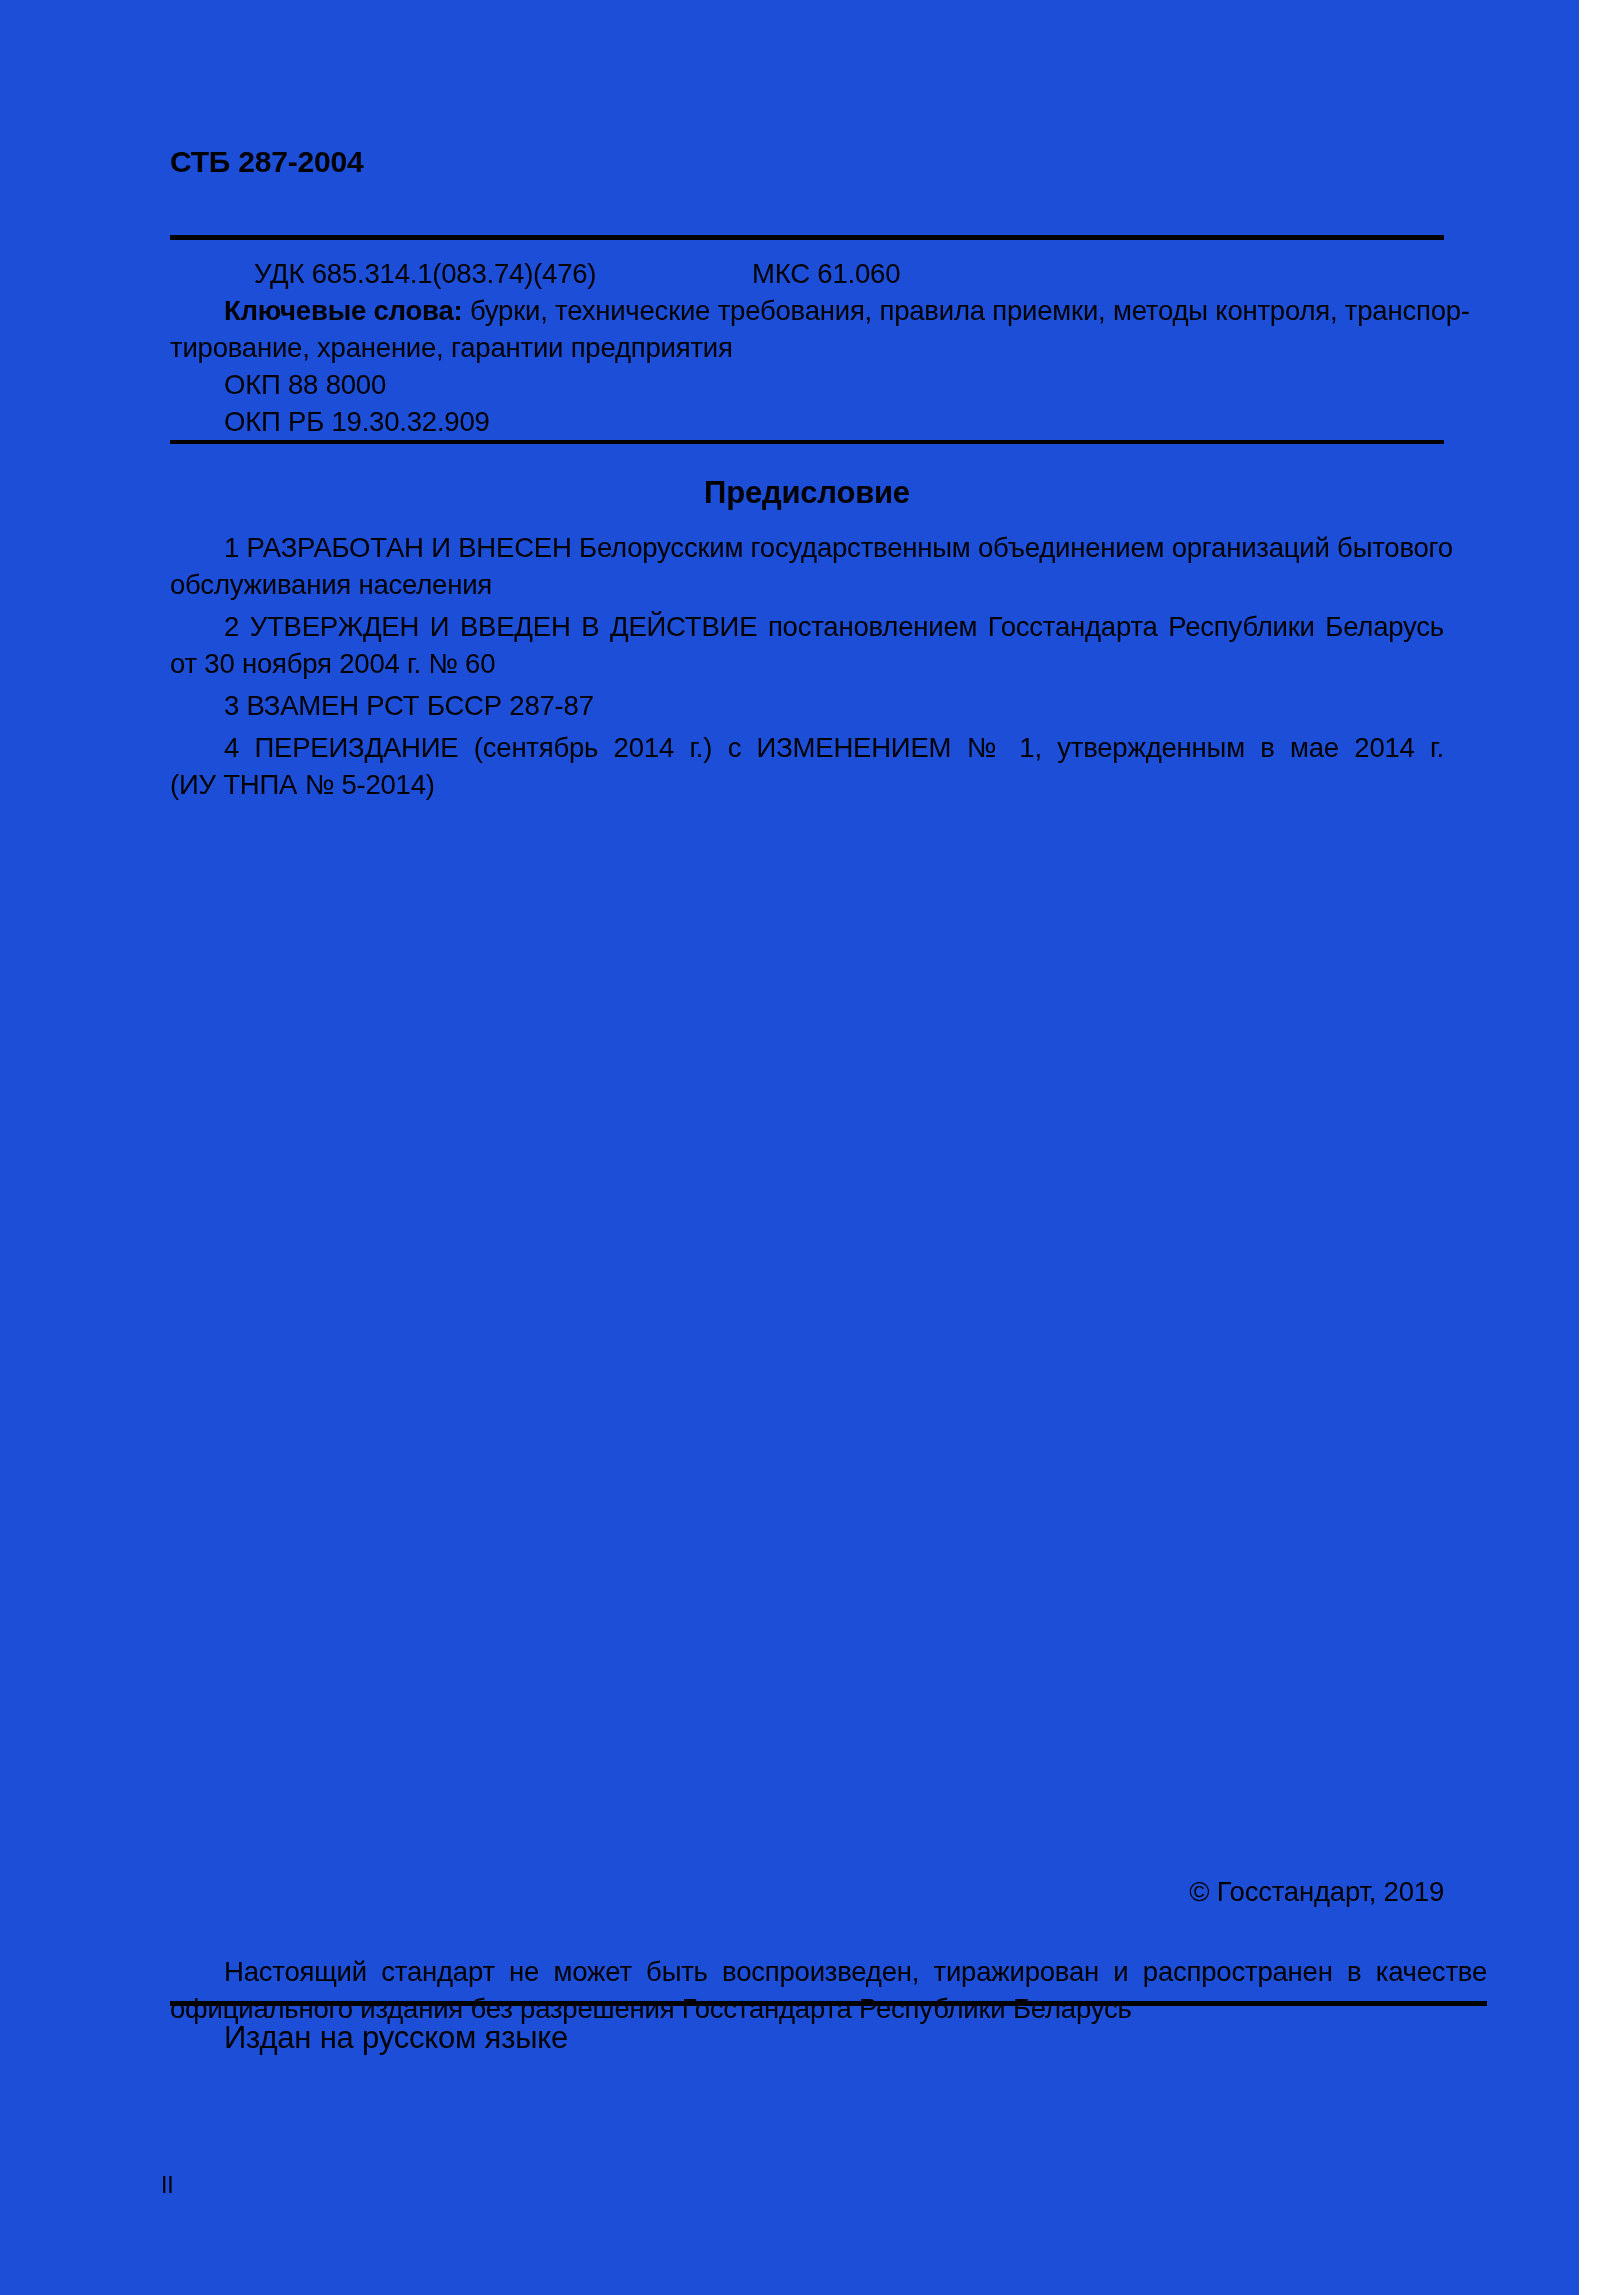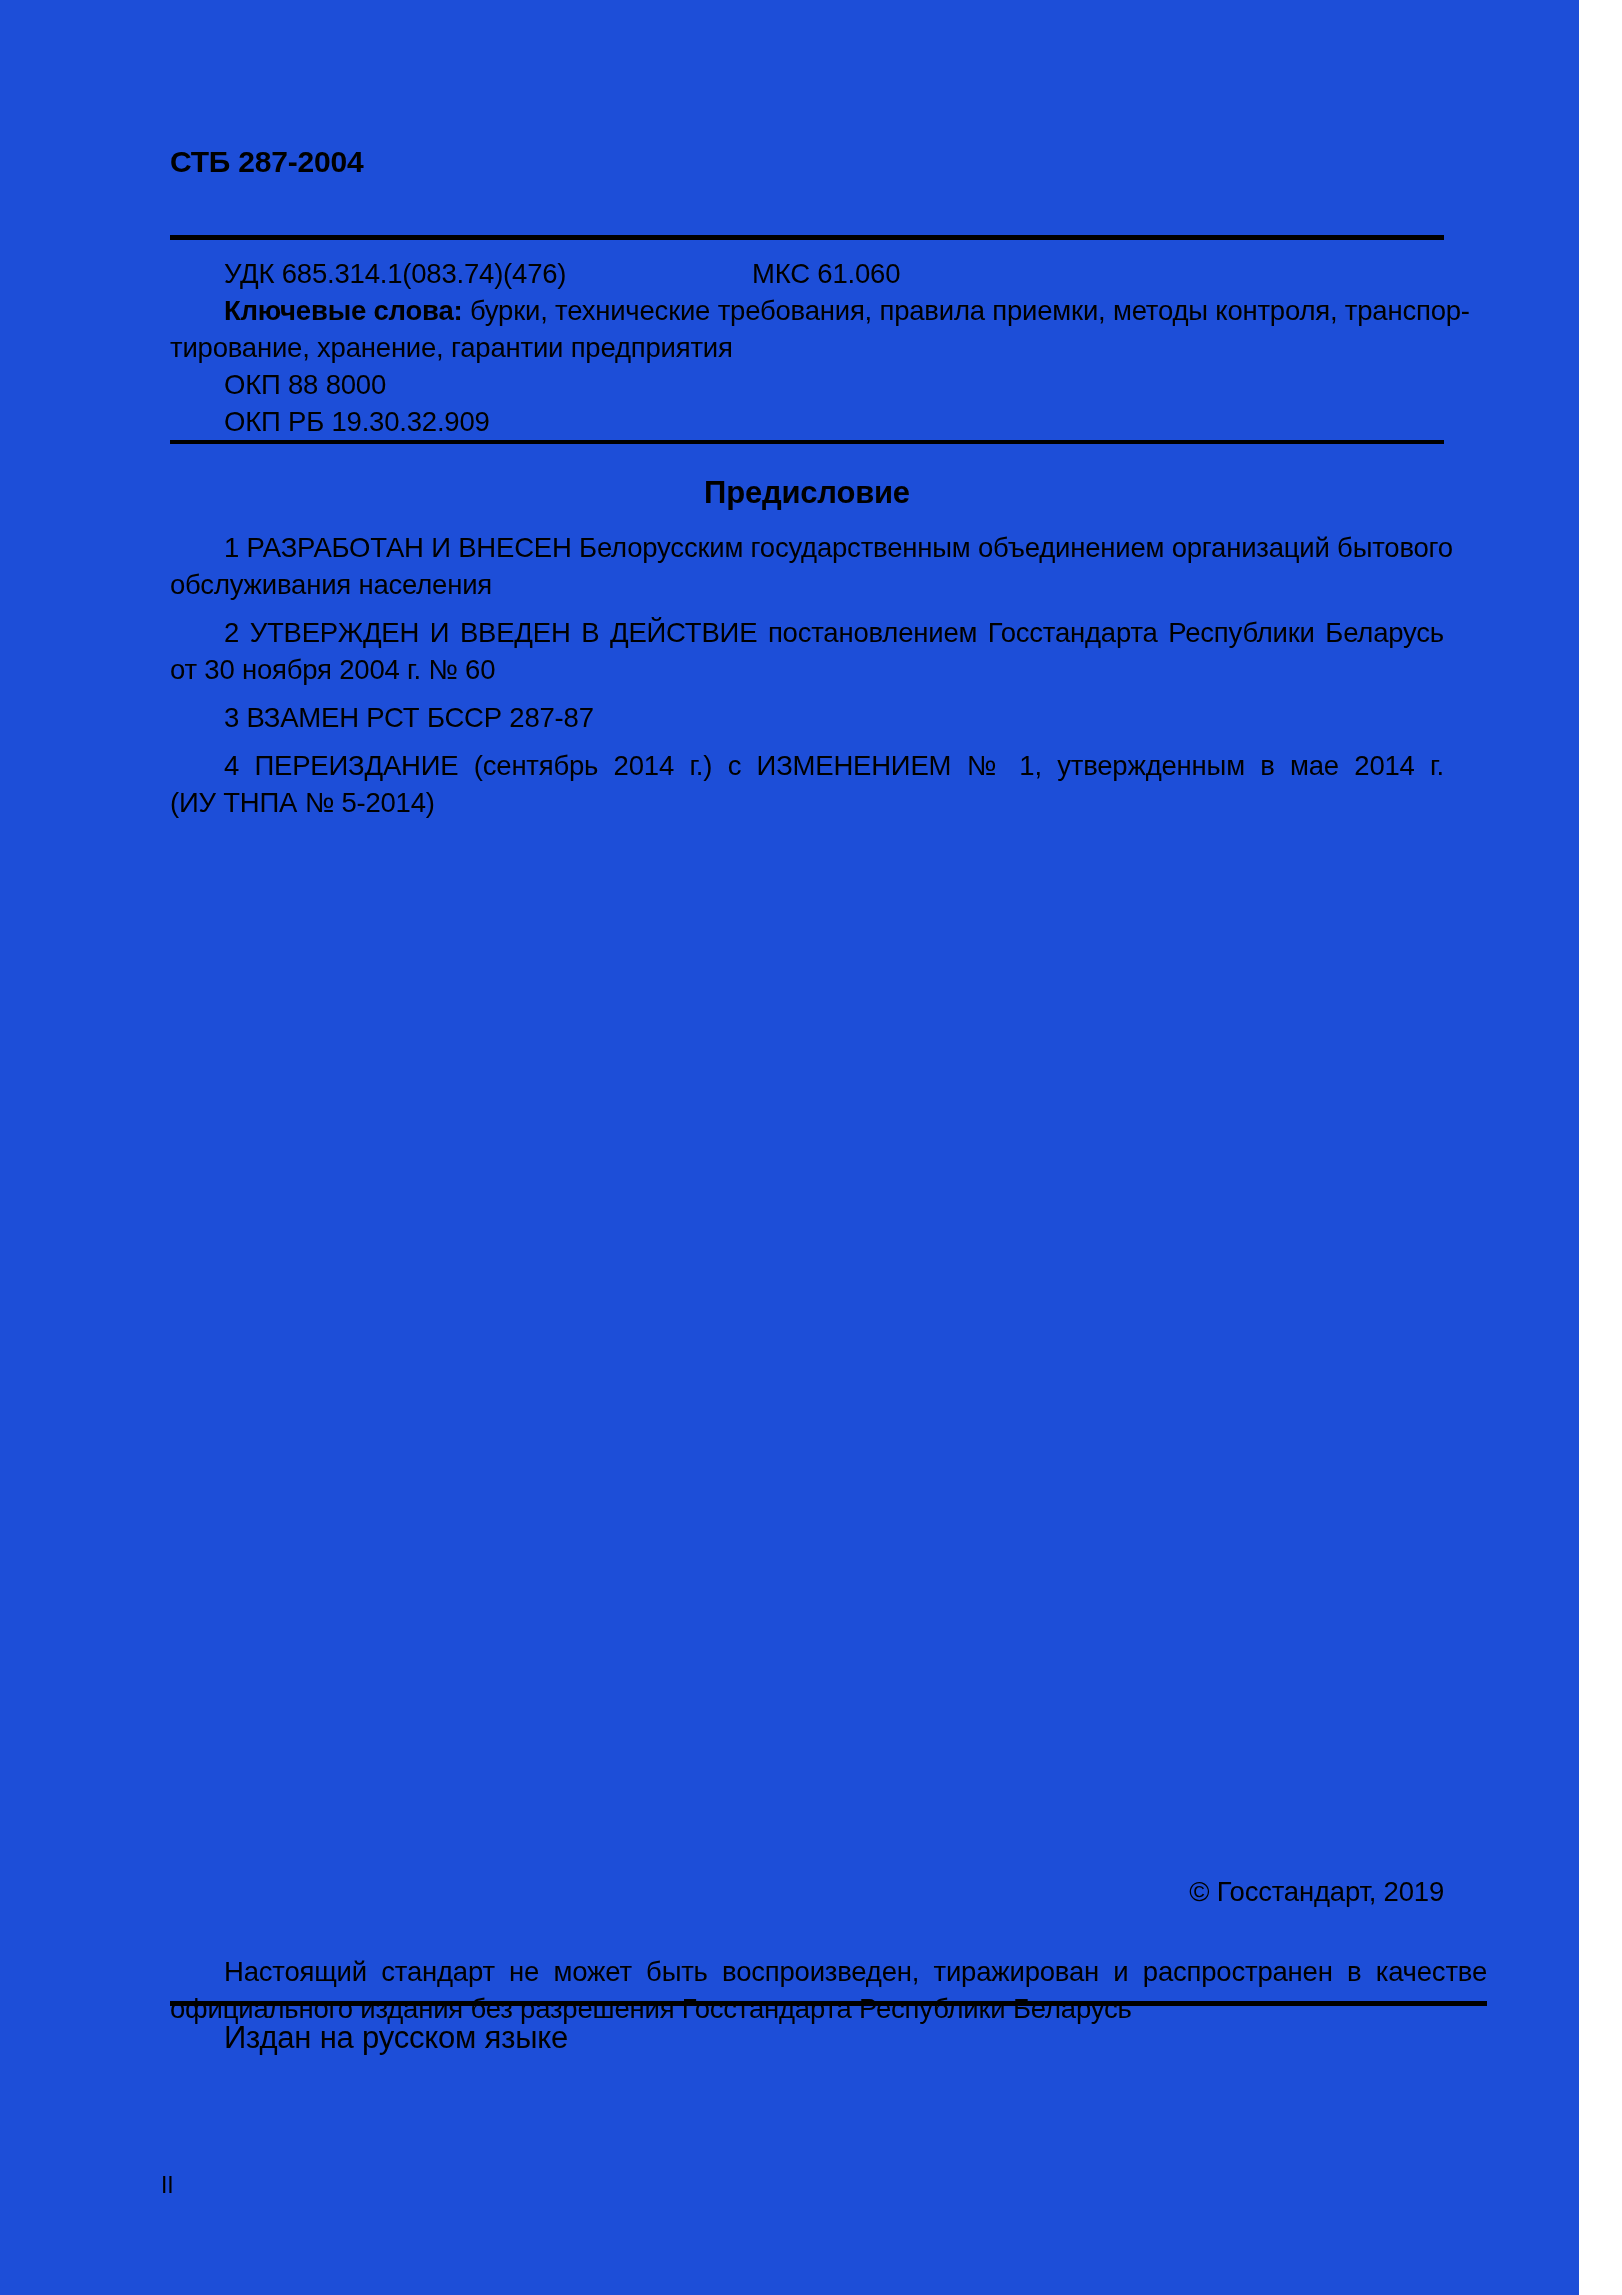--- a/index.html
+++ b/index.html
@@ -21,37 +21,37 @@
     font-weight: bold;
     font-size: 30px;
     line-height: 34px;
   }
   .rule {
     height: 4.6px;
     background: #000000;
   }
   .rule-1 { margin-top: 56px; }
   .udk-row { margin-top: 15px; position: relative; }
-  .udk { margin-left: 54px; }
+  .udk { margin-left: 84px; }
   .mks { position: absolute; left: 582px; top: 0; }
   .indent { text-indent: 54px; }
   .bold { font-weight: bold; }
   .l1 {
     text-align: justify;
     text-align-last: justify;
     white-space: nowrap;
   }
   .foreword-title {
     font-size: 31px;
     font-weight: bold;
     line-height: 38px;
     text-align: center;
     margin: 29.4px 0 17px 0;
   }
-  .item { margin-top: 11px; }
+  .item { margin-top: 5px; }
   .copyright {
     position: absolute;
     top: 1875px;
     right: 135px;
     font-size: 27.5px;
     line-height: 34px;
   }
   .disclaimer {
     position: absolute;
     top: 1936px;

